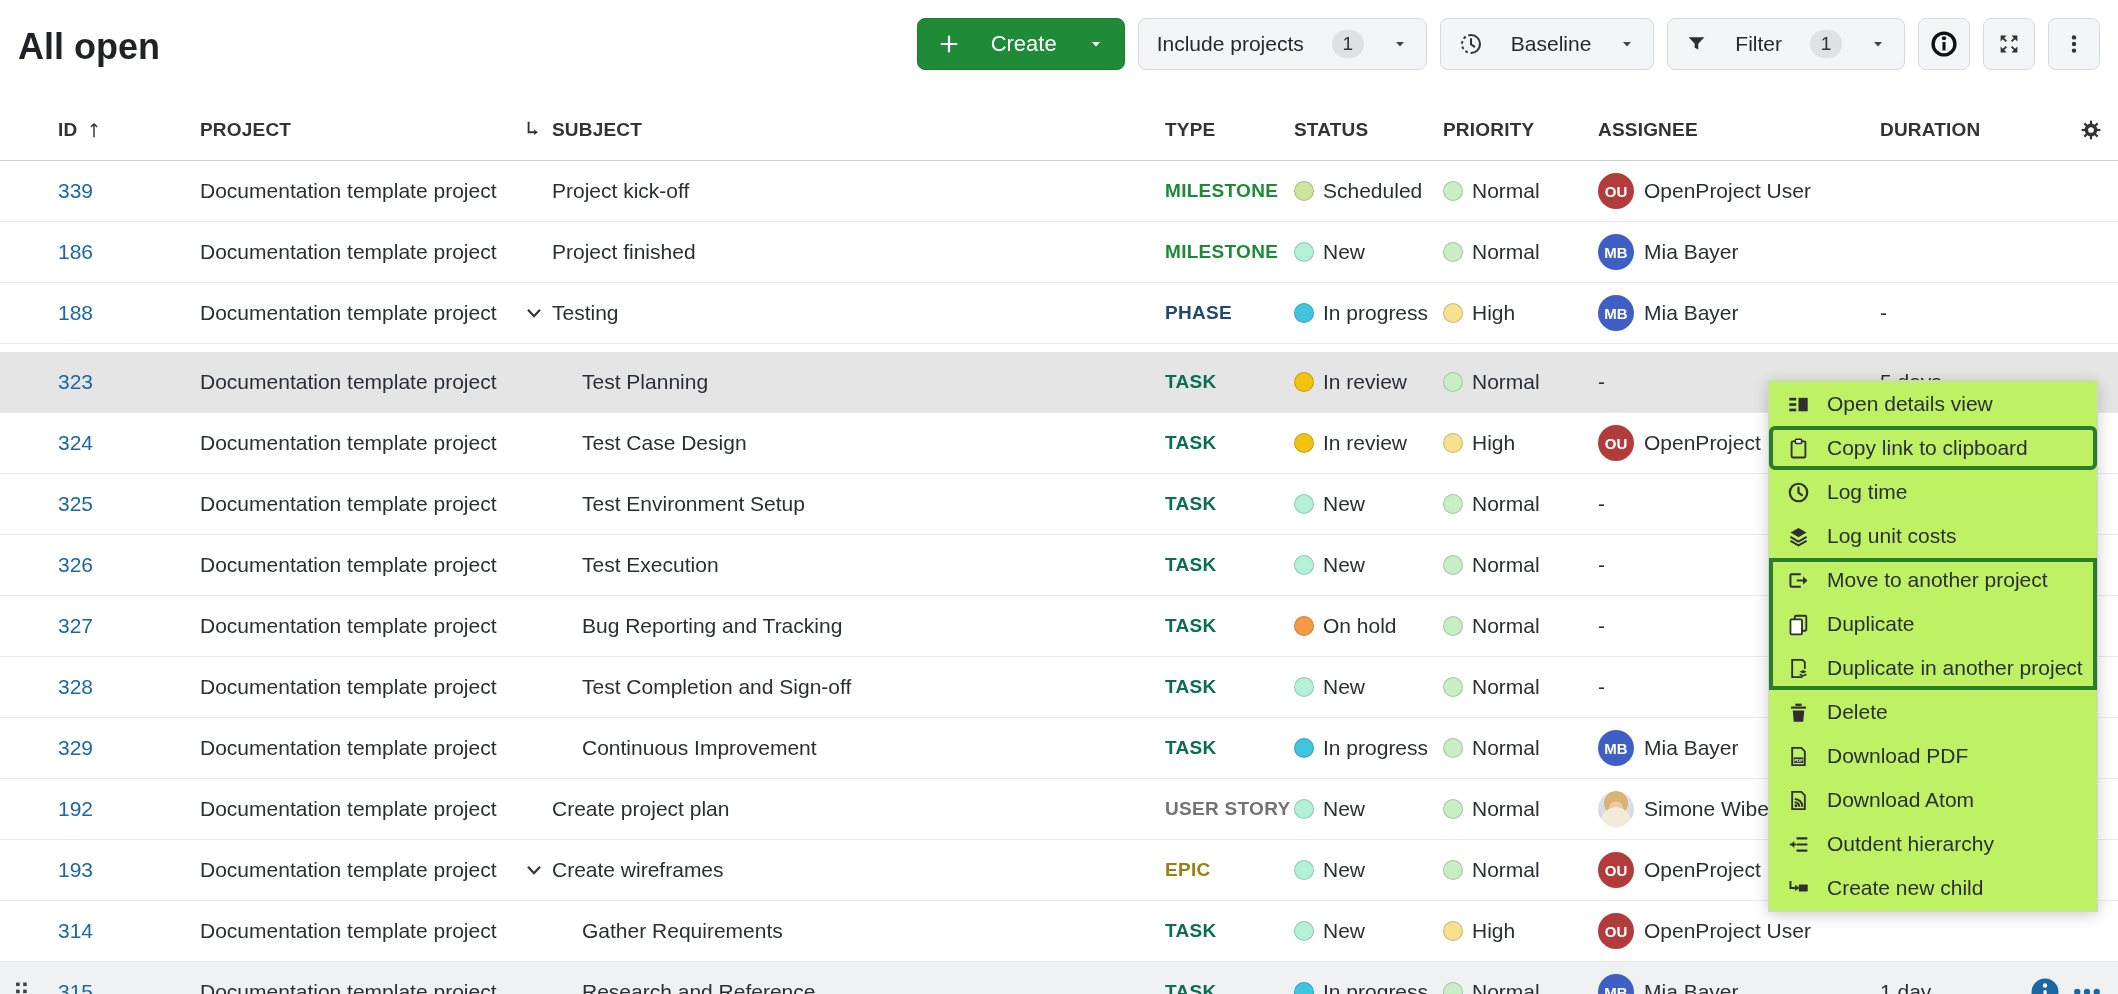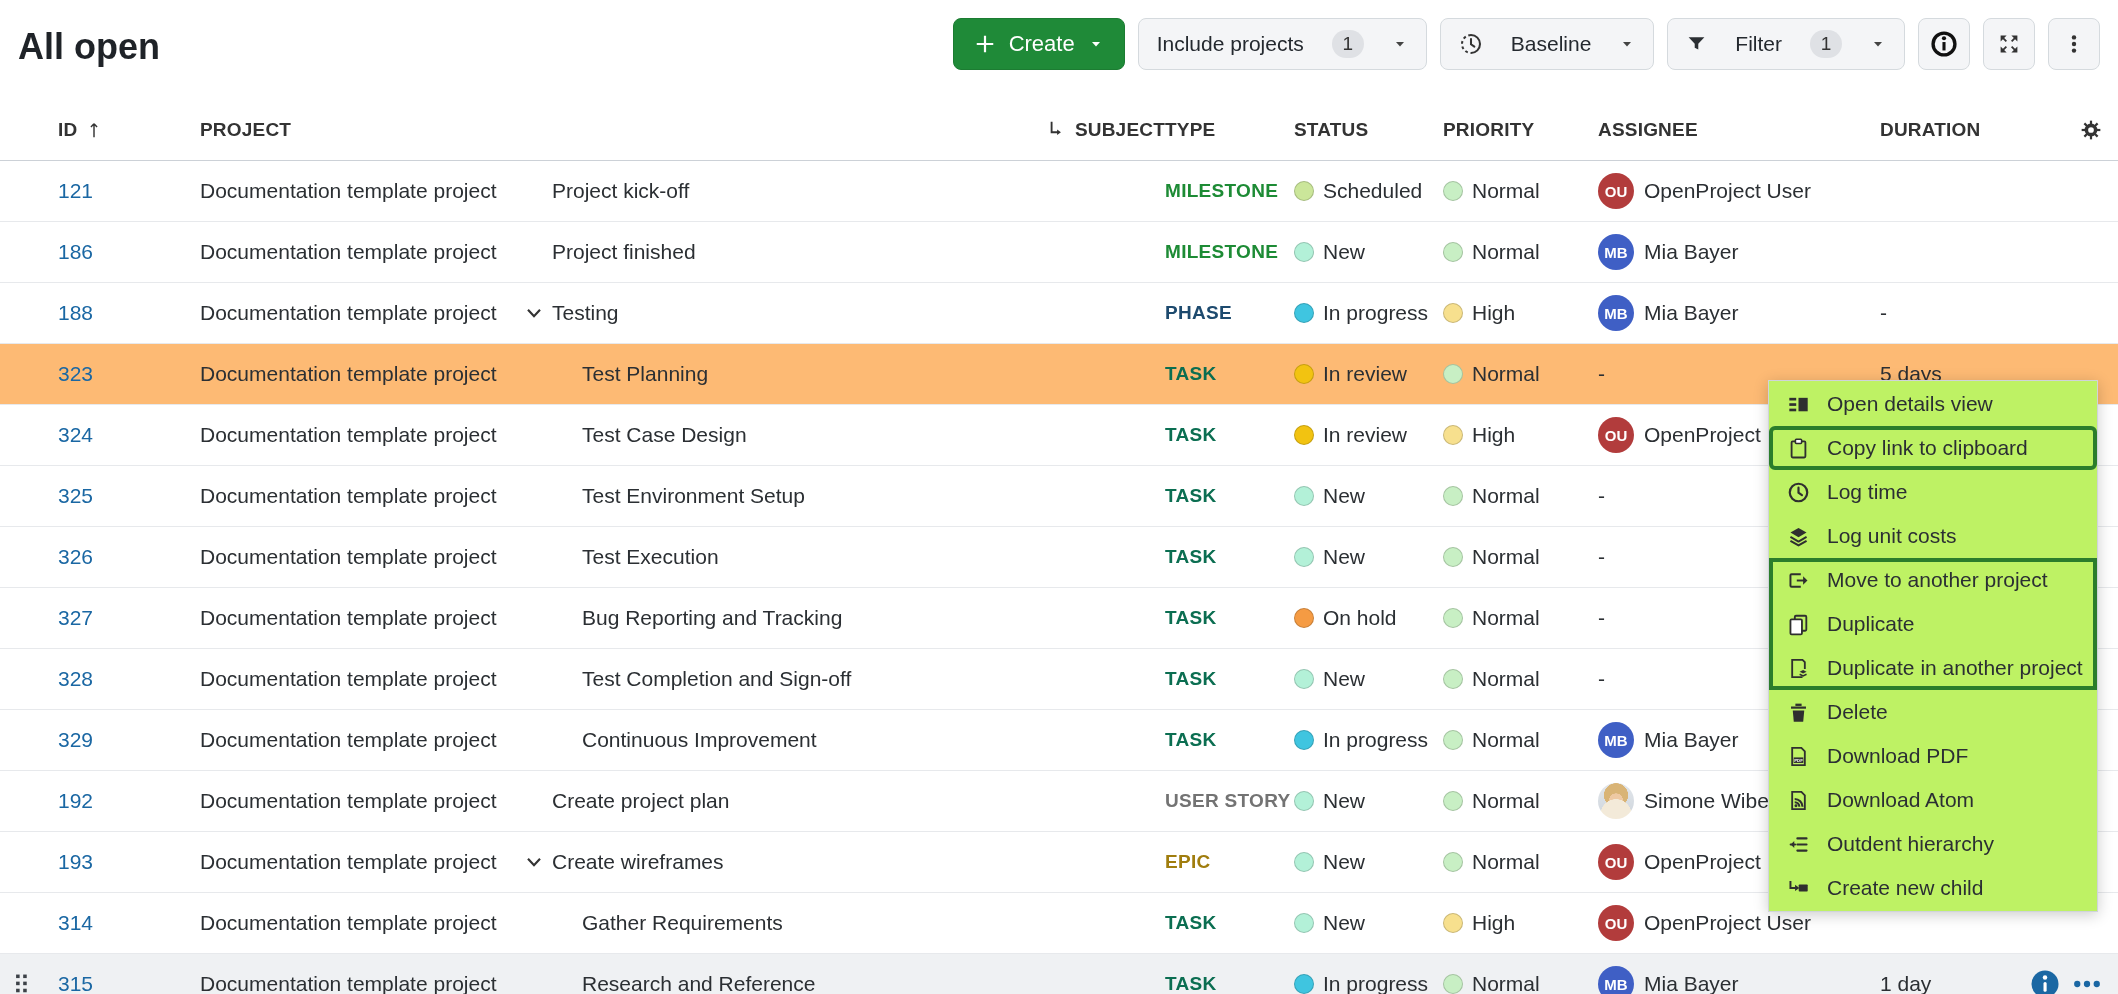--- a/index.html
+++ b/index.html
@@ -2,40 +2,40 @@
 <html><head>
 <meta charset="utf-8">
 <style>
   html,body{margin:0;padding:0;background:#fff;}
   body{width:2118px;height:994px;overflow:hidden;font-family:"Liberation Sans","DejaVu Sans",sans-serif;color:#2b2f33;position:relative;}
   .topbar{height:100px;display:flex;justify-content:space-between;align-items:flex-start;padding:18px 18px 0 18px;box-sizing:border-box;}
   .page-title{font-size:36px;font-weight:700;color:#1f2328;margin:8px 0 0 0;}
   .toolbar{display:flex;gap:13px;align-items:center;}
   .btn{display:flex;align-items:center;gap:28px;height:52px;padding:0 18px;background:#f4f5f7;border:1.5px solid #d5dade;border-radius:8px;font-size:21px;color:#24292f;cursor:pointer;font-family:inherit;box-sizing:border-box;}
   .btn .icon{display:inline-flex;}
-  .btn-create{background:#1f8a38;border-color:#1c7c32;color:#fff;font-size:22px;padding:0 20px;gap:13px;text-align:center;}
+  .btn-create{background:#1f8a38;border-color:#1c7c32;color:#fff;font-size:22px;padding:0 20px;gap:31px;text-align:center;}
   .btn-icon{width:52px;justify-content:center;padding:0;}
   .badge{background:#dfe1e5;border-radius:14px;min-width:32px;height:28px;line-height:28px;text-align:center;font-size:19px;color:#333;padding:0 6px;box-sizing:border-box;}
   .caret{display:inline-flex;}
   .icon svg{display:block;}
   
   .thead-row,.row{display:grid;grid-template-columns:200px 320px 645px 129px 149px 155px 262px 160px 1fr;align-items:center;}
   .thead-row{height:60px;border-bottom:1px solid #ccd1d7;font-size:19px;font-weight:700;color:#333;letter-spacing:.2px;}
   .row{height:60px;border-bottom:1px solid #e7e9ec;font-size:21px;position:relative;background:#fff;}
-  .row.selected{background:#fdba74;}
+  .row.selected{background:#e5e5e5;margin-top:8px;}
   .row.hover{background:#eff1f3;}
   .cell{display:flex;align-items:center;min-width:0;white-space:nowrap;overflow:hidden;}
   .c-id{padding-left:58px;position:relative;text-align:center;}
   .c-id .hdr{display:flex;align-items:center;gap:8px;}
   .id-link{color:#1a67a3;text-decoration:none;cursor:pointer;}
   .drag{position:absolute;left:10px;top:50%;transform:translateY(-50%);cursor:grab;}
   .c-subject{position:relative;padding-left:32px;box-sizing:border-box;}
   .c-subject.indent-1{padding-left:62px;}
   .c-subject .chev{position:absolute;left:2px;top:50%;transform:translateY(-50%);cursor:pointer;}
-  .c-subject-h{padding-left:2px;gap:8px;justify-content:flex-end;}
+  .c-subject-h{padding-left:2px;gap:8px;}
   .type-label{font-weight:700;font-size:19px;letter-spacing:.3px;}
   .dot{width:20px;height:20px;border-radius:50%;border:1px solid rgba(0,0,0,.18);box-sizing:border-box;margin-right:9px;flex:0 0 auto;}
   .avatar{width:36px;height:36px;border-radius:50%;color:#fff;font-size:15px;font-weight:700;display:flex;align-items:center;justify-content:center;margin-right:10px;flex:0 0 auto;}
   .avatar-photo{background:
     radial-gradient(circle at 50% 88%, #f3ead9 0 42%, transparent 43%),
     radial-gradient(circle at 50% 48%, #eec9a3 0 26%, transparent 27%),
     radial-gradient(circle at 50% 34%, #d9b476 0 40%, transparent 41%),
     linear-gradient(#e3e7ec,#cdd4db);}
   .c-duration{padding-left:20px;box-sizing:border-box;}
   .c-actions{justify-content:flex-end;gap:12px;padding-right:16px;box-sizing:border-box;}
@@ -194,21 +194,21 @@
               <rect x="9" y="1.5" width="2" height="3.4" transform="rotate(315 10 10)"></rect>
               <path d="M10 4.2A5.8 5.8 0 1 0 10 15.8 5.8 5.8 0 1 0 10 4.2Zm0 3.2a2.6 2.6 0 1 1 0 5.2 2.6 2.6 0 0 1 0-5.2Z"></path>
             </g>
           </svg>
         </span>
     </div>
   </div>
   <div>
       <div class="row">
         <div class="cell c-id">
-          <a class="id-link">121</a>
+          <a class="id-link">339</a>
         </div>
         <div class="cell">
           <span>Documentation template project</span>
         </div>
         <div class="cell c-subject indent-0">
           <span>Project kick-off</span>
         </div>
         <div class="cell">
           <span class="type-label" style="color: rgb(29, 139, 53);">MILESTONE</span>
         </div>

